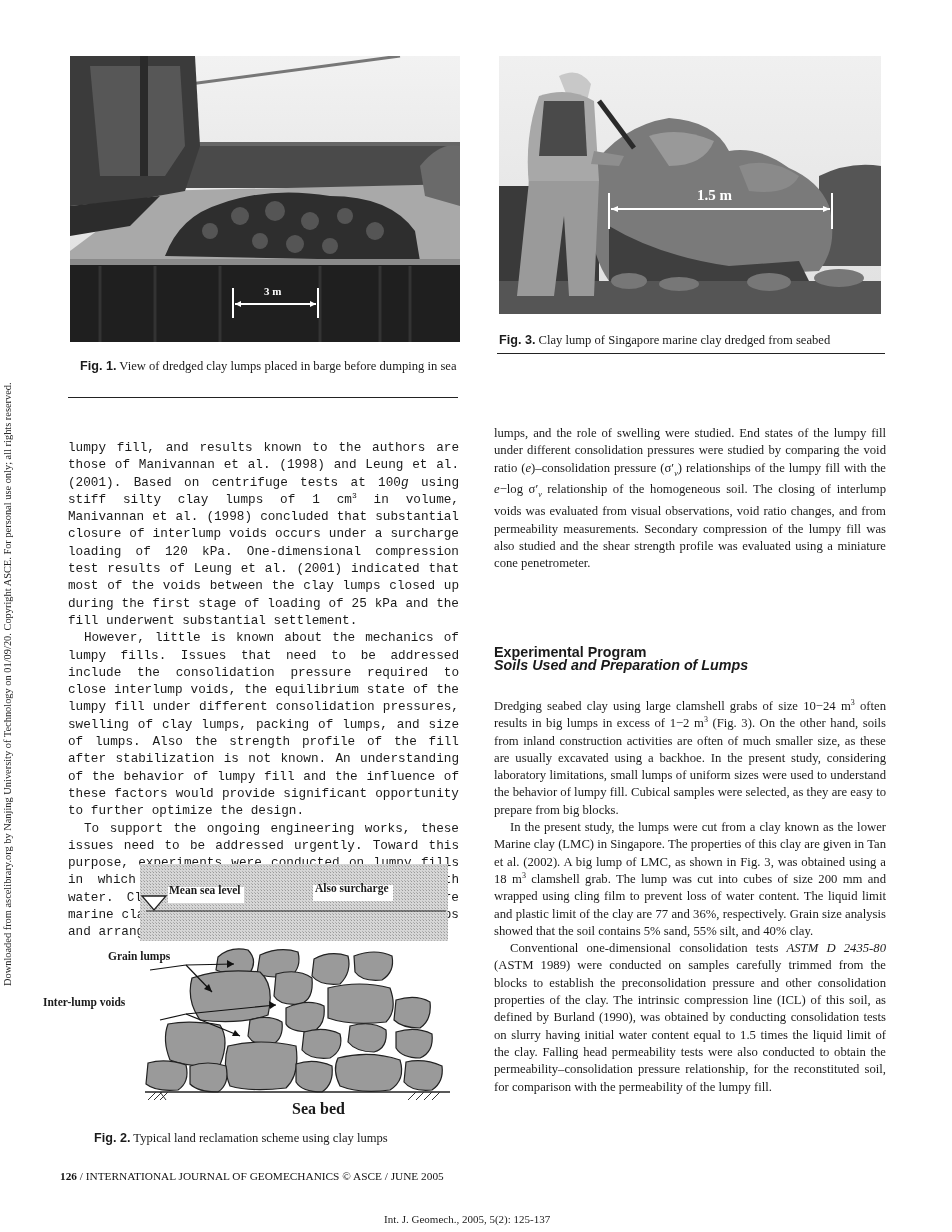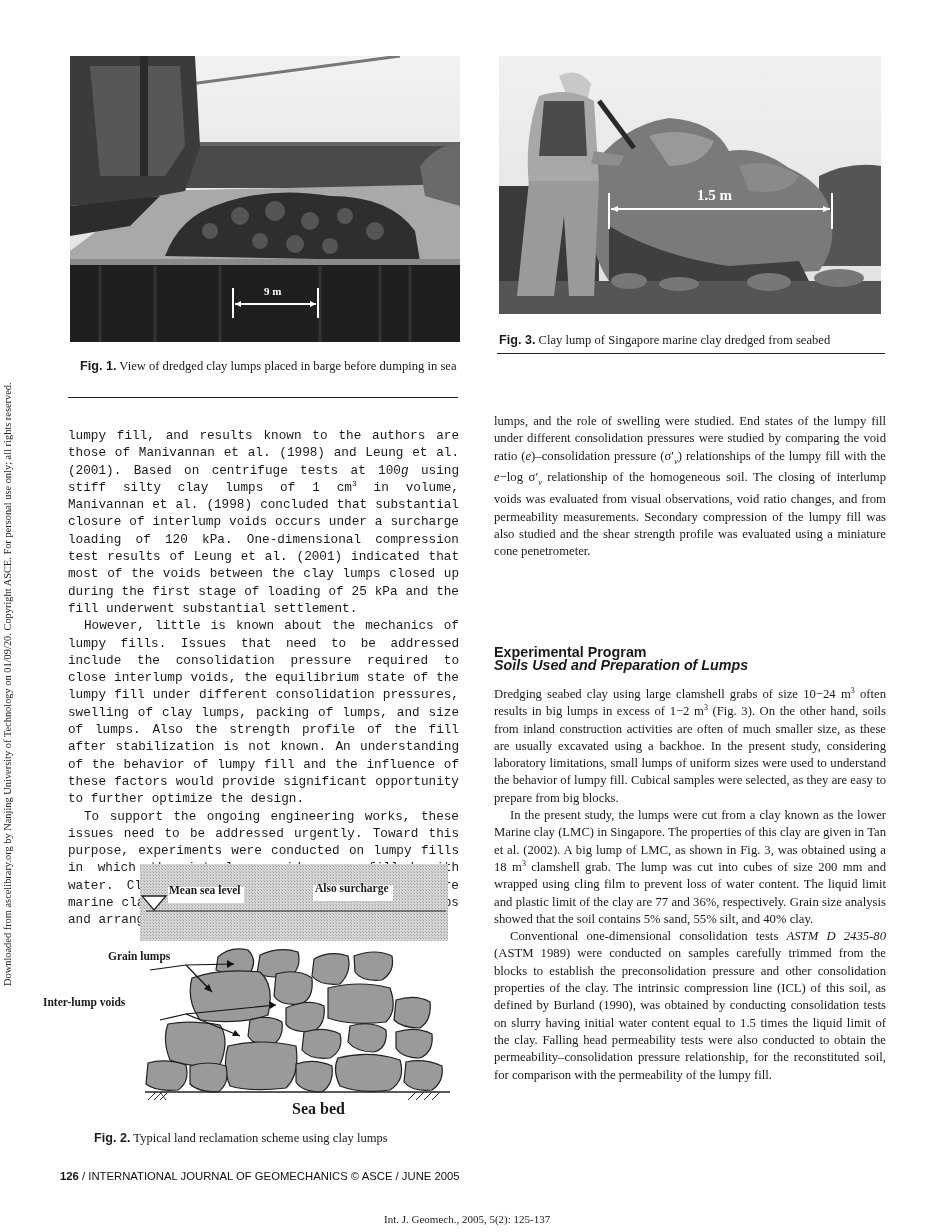--- a/index.html
+++ b/index.html
@@ -3,26 +3,26 @@
 <meta charset="utf-8">
 <style>
   html, body { margin:0; padding:0; background:#ffffff; }
   body { width:952px; height:1232px; position:relative; overflow:hidden; font-family:"Liberation Serif", serif; color:#1a1a1a; }
   .abs { position:absolute; }
   .side-note { position:absolute; left:2px; top:986px; transform-origin:0 0; transform:rotate(-90deg); font-size:10.4px; white-space:nowrap; color:#222; font-family:"Liberation Serif", serif; }
   .photo { position:absolute; overflow:hidden; background:#a21caf; }
   .caption { font-size:12.6px; line-height:17px; font-family:"Liberation Serif", serif; }
   .caption .lbl { font-family:"Liberation Sans", sans-serif; font-weight:bold; font-size:12.6px; }
   .rule { position:absolute; height:1px; background:#222; }
-  .col { position:absolute; font-size:12.7px; line-height:17.3px; text-align:justify; }
+  .col { position:absolute; font-size:12.7px; line-height:17.3px; text-align:justify;margin-top:12px; }
   .col p { margin:0; text-indent:0; }
   .col p.ind { text-indent:16px; }
   h2.sec { position:absolute; margin:0; font-family:"Liberation Sans", sans-serif; font-weight:bold; font-size:14.3px; }
   h3.sub { position:absolute; margin:0; font-family:Liberation Sans, sans-serif; font-weight:bold; font-style:italic; font-size:14.3px; }
-  .footer { position:absolute; left:60px; top:1170px; font-family:Liberation Sans, sans-serif; font-size:11.3px; color:#111; }
+  .footer { position:absolute; left:60px; top:1170px; font-family:Liberation Serif, serif; font-size:11.3px; color:#111; }
   .footer b { font-weight:bold; }
   .citation { position:absolute; left:384px; top:1213px; font-size:11px; color:#222; }
   sup { font-size:8px; line-height:0; }
   .scale-bar { position:absolute; color:#fff; font-family:"Liberation Serif", serif; font-weight:bold; }
 </style>
 </head>
 <body>
 
 <div class="side-note">Downloaded from ascelibrary.org by Nanjing University of Technology on 01/09/20. Copyright ASCE. For personal use only; all rights reserved.</div>
 
@@ -73,21 +73,21 @@
     </g>
 
     <g stroke="#ffffff" stroke-width="2">
       <line x1="163" y1="232" x2="163" y2="262"></line>
       <line x1="248" y1="232" x2="248" y2="262"></line>
       <line x1="165" y1="248" x2="246" y2="248"></line>
     </g>
     <polygon points="165,248 171,245 171,251" fill="#fff"></polygon>
     <polygon points="246,248 240,245 240,251" fill="#fff"></polygon>
   </svg>
-  <div class="scale-bar" style="left:194px; top:229px; font-size:11px;">9 m</div>
+  <div class="scale-bar" style="left:194px; top:229px; font-size:11px;">3 m</div>
 </div>
 
 <div class="abs caption" style="left:68px; top:358px; width:392px;padding-left:12px;">
   <span class="lbl">Fig. 1.</span>
   <span>View of dredged clay lumps placed in barge before dumping in sea</span>
 </div>
 <div class="rule" style="left:68px; top:397px; width:390px;"></div>
 
 <div class="photo" style="left:499px; top:56px; width:382px; height:258px;">
   <svg width="382" height="258" viewBox="0 0 382 258">

